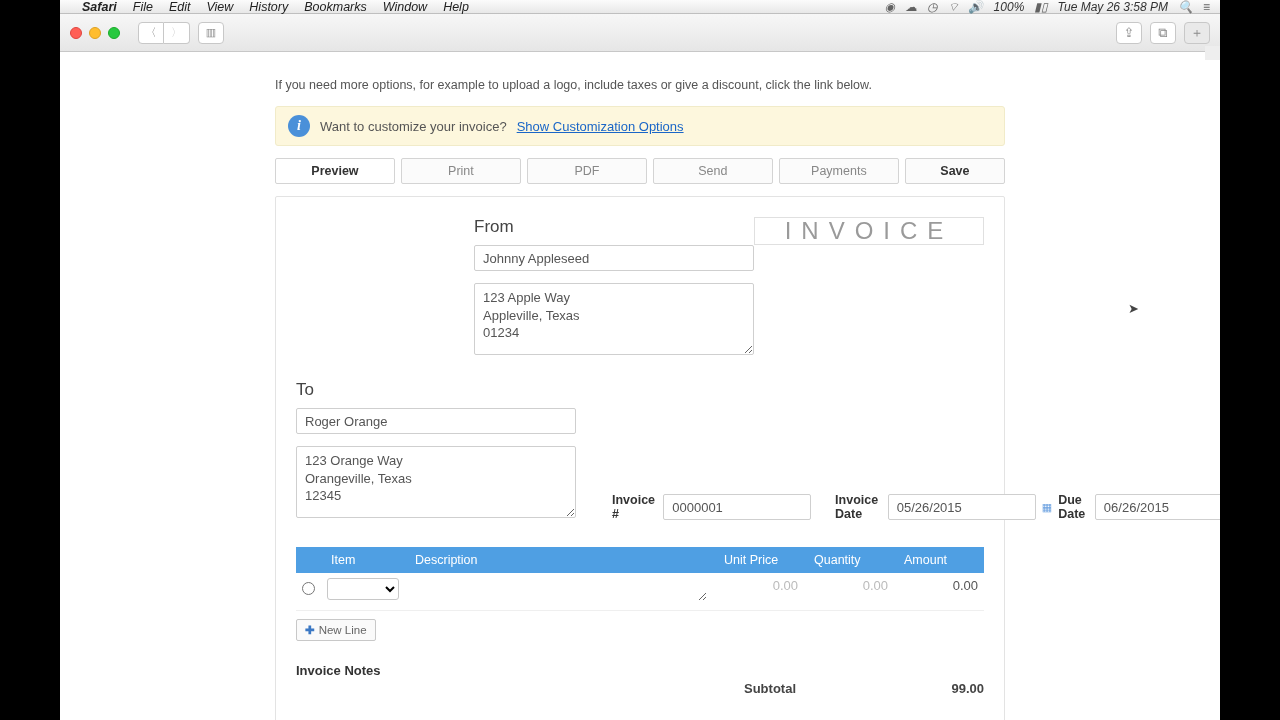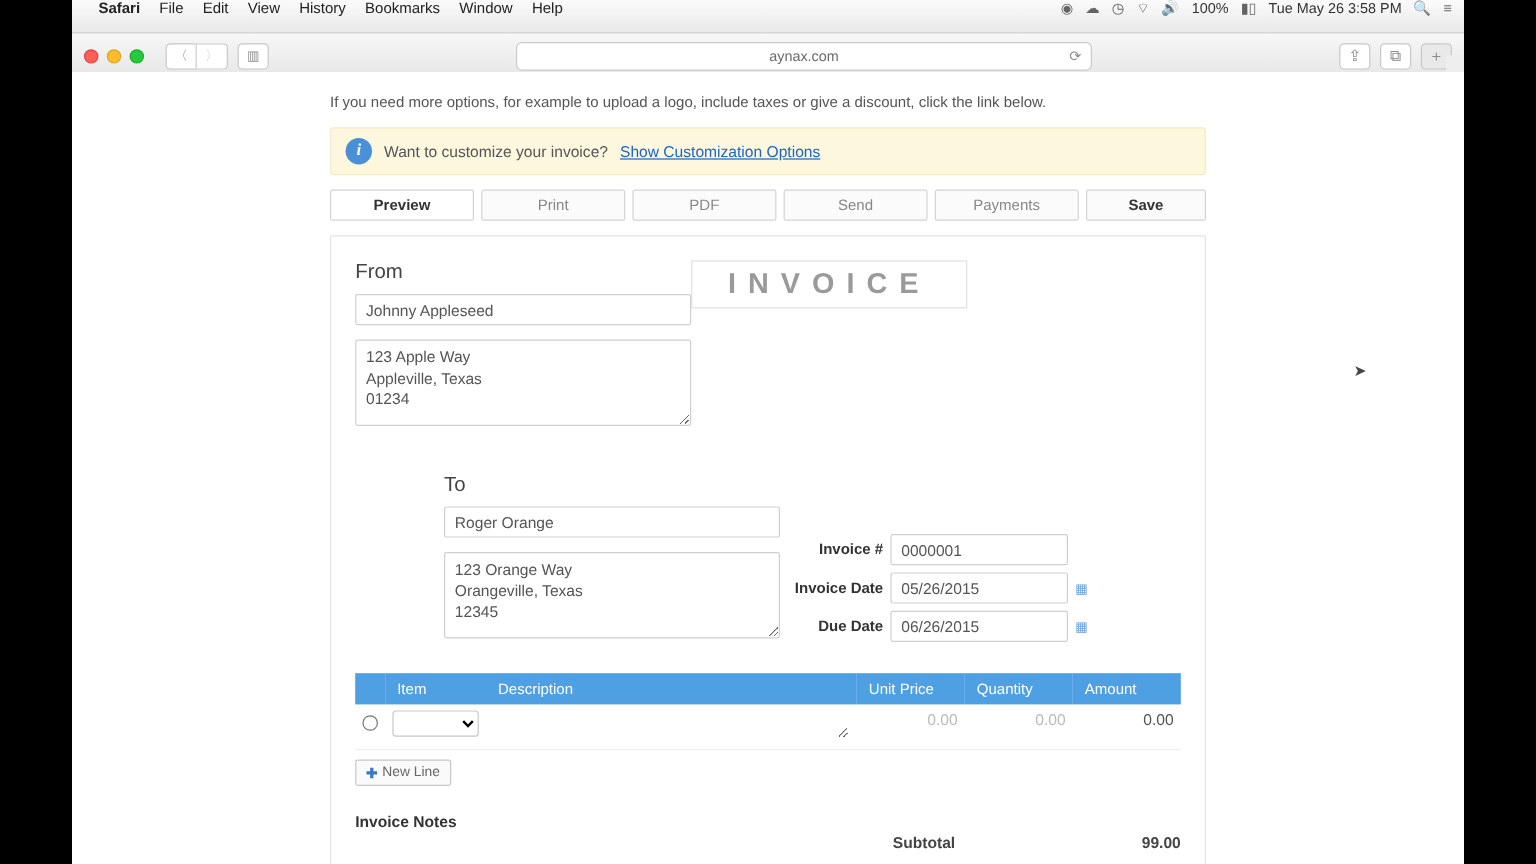--- a/index.html
+++ b/index.html
@@ -1,21 +1,21 @@
 <!DOCTYPE html>
 <html><head>
 <meta charset="utf-8">
 <style>
 * { margin: 0; padding: 0; box-sizing: border-box; font-family: -apple-system, "Helvetica Neue", Arial, sans-serif; }
 body { background: #000; width: 1280px; height: 720px; overflow: hidden; }
 
 .letterbox { position: absolute; left: 60px; top: 0; width: 1160px; height: 720px; background: #fff; }
 
 
-.menubar { height: 28px; background: linear-gradient(#fbfbfb,#e8e8e8); border-bottom: 1px solid #bfbfbf; display: flex; padding: 0 10px; font-size: 12.5px; color: #222; }
+.menubar { height: 14px; background: linear-gradient(#fbfbfb,#e8e8e8); border-bottom: 1px solid #bfbfbf; display: flex; padding: 0 10px; font-size: 12.5px; color: #222; font-style: italic; }
 .menubar .apple { font-size: 14px; margin-right: 12px; }
 .menubar .m-item { margin-right: 16px; }
 .menubar .m-item.bold { font-weight: 600; }
 .menubar .spacer { flex: 1; }
 .menubar .r-item { margin-left: 10px; font-size: 12px; color:#333; }
 .menubar .r-icon { margin-left: 10px; font-size: 12px; color:#333; opacity:.75; }
 
 
 .safari-chrome { height: 38px; background: linear-gradient(#f7f7f7,#e6e6e6); border-bottom: 1px solid #c7c7c7; display: flex; align-items: center; padding: 0 10px; gap: 8px; }
 .traffic { display: flex; gap: 7px; margin-right: 10px; }
@@ -42,33 +42,33 @@
 .customize-bar .info-icon{ width:22px;height:22px;border-radius:50%;background:#4a90d9;color:#fff;display:flex;align-items:center;justify-content:center;font-weight:bold;font-family:serif;font-style:italic;font-size:14px;}
 .customize-bar a{color:#1a66c7;text-decoration:underline;}
 
 .toolbar { display:flex; gap:6px; margin:12px 0; align-items:center;}
 .toolbar .tbtn{ border:1px solid #d4d4d4; background:#fbfbfb; color:#888; width:127px; height:26px; display:flex;align-items:center;justify-content:center; font-size:12.5px; border-radius:2px;}
 .toolbar .tbtn.active{ color:#333; font-weight:600; background:#fff;}
 .toolbar .tbtn.save{ margin-left:auto; width:106px; color:#333; font-weight:600;}
 
 .panel { border:1px solid #e3e3e3; border-radius:2px; padding:20px 20px 30px 20px;}
 
-.top-row{ display:flex; justify-content:flex-start; }
+.top-row{ display:flex; justify-content:flex-end; }
 .from-col{ width:280px;}
 .section-label{ font-size:17px; color:#444; margin-bottom:8px;}
 .textinput, .textarea { width:100%; border:1px solid #cfcfcf; border-radius:2px; padding:5px 8px; font-size:13px; color:#555; font-family:inherit;}
 .textinput{height:26px;}
 .textarea{height:72px; resize:both; line-height:1.35;}
 .spacer12{height:12px;}
 
-.invoice-title-box{ border:1px solid #e0e0e0; width:230px; height:40px; display:flex;align-items:center;justify-content:center; color:#9a9a9a; font-size:24px; font-weight:700; letter-spacing:10px;}
-
-.meta-row{ display:flex; justify-content:center; margin-top:36px;}
+.invoice-title-box{ border:1px solid #e0e0e0; width:230px; height:28px; display:flex;align-items:center;justify-content:center; color:#9a9a9a; font-size:24px; font-weight:400; letter-spacing:10px;}
+
+.meta-row{ display:flex; justify-content:flex-start; margin-top:22px;gap:36px;}
 .to-col{width:280px;}
-.metas{ width:260px; margin-top:auto; display:flex;flex-direction:column; gap:6px; align-self:flex-end;}
+.metas{ width:260px; margin-top:auto; display:flex;flex-direction:row; gap:6px; align-self:flex-end;}
 .meta-line{display:flex;align-items:center;justify-content:flex-end; gap:6px;}
 .meta-line label{font-weight:600;font-size:12.5px;color:#333;}
 .meta-line .textinput{width:148px;}
 .meta-line .cal{color:#6aa0e0;font-size:11px;width:14px;}
 
 
 .linetable{ margin-top:26px; width:100%; border-collapse:collapse;}
 .linetable th{ background:#4f9fe3; color:#fff; font-weight:400; font-size:12.5px; padding:6px 10px; text-align:left;}
 .linetable th.r{text-align:left;}
 .linetable td{ padding:5px 6px; font-size:13px; color:#555; border-bottom:1px solid #efefef; vertical-align:top;}
@@ -131,24 +131,20 @@
       <div class="dot red"></div>
       <div class="dot yellow"></div>
       <div class="dot green"></div>
     </div>
     <div class="navgroup">
       <div class="navbtn">〈</div>
       <div class="navbtn" style="color:#cfcfcf;">〉</div>
     </div>
     <div class="navbtn">▥</div>
     <div style="flex:1"></div>
-    <div class="urlbar">
-      <span>aynax.com</span>
-      <span class="reload">⟳</span>
-    </div>
     <div style="flex:1"></div>
     <div class="rightbtns">
       <div class="navbtn">⇪</div>
       <div class="navbtn">⧉</div>
       <div class="navbtn" style="background:#e9e9e9;">＋</div>
     </div>
   </div>
 
   <div class="scroll-track"></div>
 

